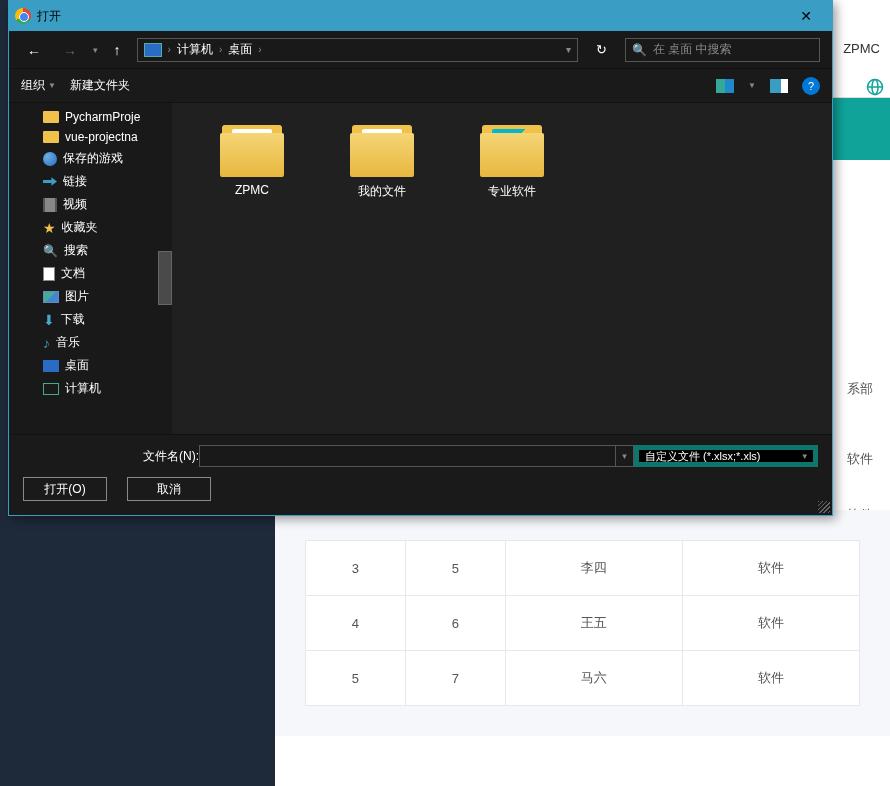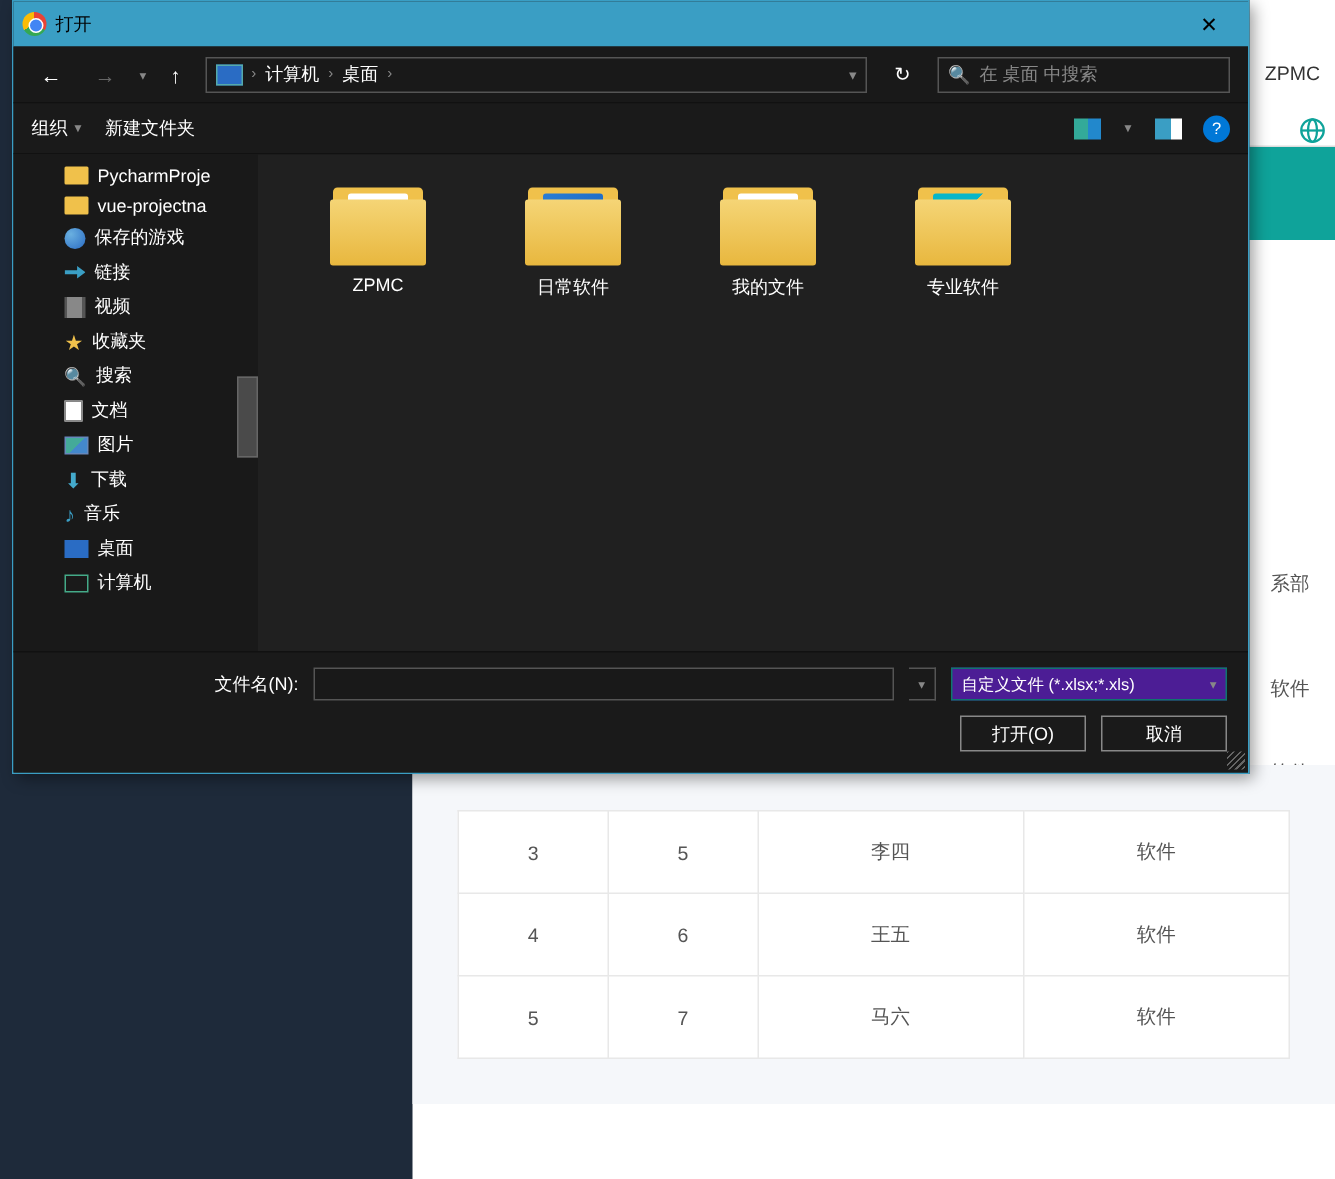--- a/index.html
+++ b/index.html
@@ -67,27 +67,27 @@
 .folder-front { position: absolute; bottom: 0; left: 0; width: 64px; height: 44px; background: linear-gradient(180deg, #f5d576, #e8b73e); border-radius: 2px; }
 .folder-inset { position: absolute; top: 8px; left: 12px; width: 40px; height: 44px; background: #fff; border-radius: 2px; }
 .folder-inset.ppt::before { content: ""; position: absolute; top: 12px; left: 8px; width: 24px; height: 24px; border-radius: 50%; background: #d24726; }
 .folder-inset.blue { background: linear-gradient(135deg, #2a7dd4, #1560bd); }
 .folder-inset.blue::before { content: ""; position: absolute; top: 12px; left: 8px; width: 24px; height: 24px; border-radius: 50%; border: 3px solid #fff; }
 .folder-inset.docs::before { content: ""; position: absolute; top: 6px; left: 6px; width: 28px; height: 32px; background: repeating-linear-gradient(180deg, #88a 0 2px, #fff 2px 6px); }
 .folder-inset.ws { background: linear-gradient(135deg, #06b6c9 40%, #f0c14b 40% 60%, #222 60%); }
 .folder-label { color: #fff; font-size: 12px; text-align: center; }
 
 .bottom { background: #1a1a1a; padding: 10px 14px 14px; border-top: 1px solid #111; position: relative; }
-.fname-row { display: flex; align-items: center; gap: 10px; margin-bottom: 10px; }
+.fname-row { display: flex; align-items: center; margin-bottom: 10px; }
 .fname-label { color: #fff; font-size: 12px; width: 176px; text-align: right; }
 .fname-input { flex: 1; height: 22px; background: #191919; border: 1px solid #555; color: #fff; padding: 0 4px; font-size: 12px; }
 .fname-dd { width: 18px; height: 22px; border: 1px solid #555; border-left: none; display: flex; align-items: center; justify-content: center; color: #888; font-size: 9px; cursor: pointer; }
-.ftype { width: 184px; height: 22px; border: 1px solid #0f766e; background: #4c1d95; color: #fff; font-size: 11px; display: flex; align-items: center; padding: 0 6px; cursor: pointer; }
+.ftype { width: 184px; height: 22px; border: 5px solid #0f766e; background: #000000; color: #fff; font-size: 11px; display: flex; align-items: center; padding: 0 6px; cursor: pointer; }
 .ftype-dd { margin-left: auto; color: #888; font-size: 9px; }
-.btn-row { display: flex; justify-content: flex-end; gap: 10px; }
+.btn-row { display: flex; gap: 20px; }
 .dlg-btn { width: 84px; height: 24px; background: #1a1a1a; border: 1px solid #888; color: #fff; font-size: 12px; display: flex; align-items: center; justify-content: center; cursor: pointer; }
 .resize-grip { position: absolute; bottom: 2px; right: 2px; width: 12px; height: 12px; background: repeating-linear-gradient(135deg, #666 0 1px, transparent 1px 3px); }
 
 svg.globe-bg { position: absolute; right: 6px; top: 78px; width: 18px; height: 18px; }
 </style>
 </head>
 <body>
 
 <div class="bg-app">
   <div class="bg-top">
@@ -239,28 +239,20 @@
         <div class="folder-icon">
             <div class="folder-back"></div>
             <div class="folder-inset ppt"></div>
             <div class="folder-front"></div>
           </div>
         <span class="folder-label">ZPMC</span>
       </div>
       <div class="folder-item">
         <div class="folder-icon">
             <div class="folder-back"></div>
-            <div class="folder-inset blue"></div>
-            <div class="folder-front"></div>
-          </div>
-        <span class="folder-label">日常软件</span>
-      </div>
-      <div class="folder-item">
-        <div class="folder-icon">
-            <div class="folder-back"></div>
             <div class="folder-inset docs"></div>
             <div class="folder-front"></div>
           </div>
         <span class="folder-label">我的文件</span>
       </div>
       <div class="folder-item">
         <div class="folder-icon">
             <div class="folder-back"></div>
             <div class="folder-inset ws"></div>
             <div class="folder-front"></div>

